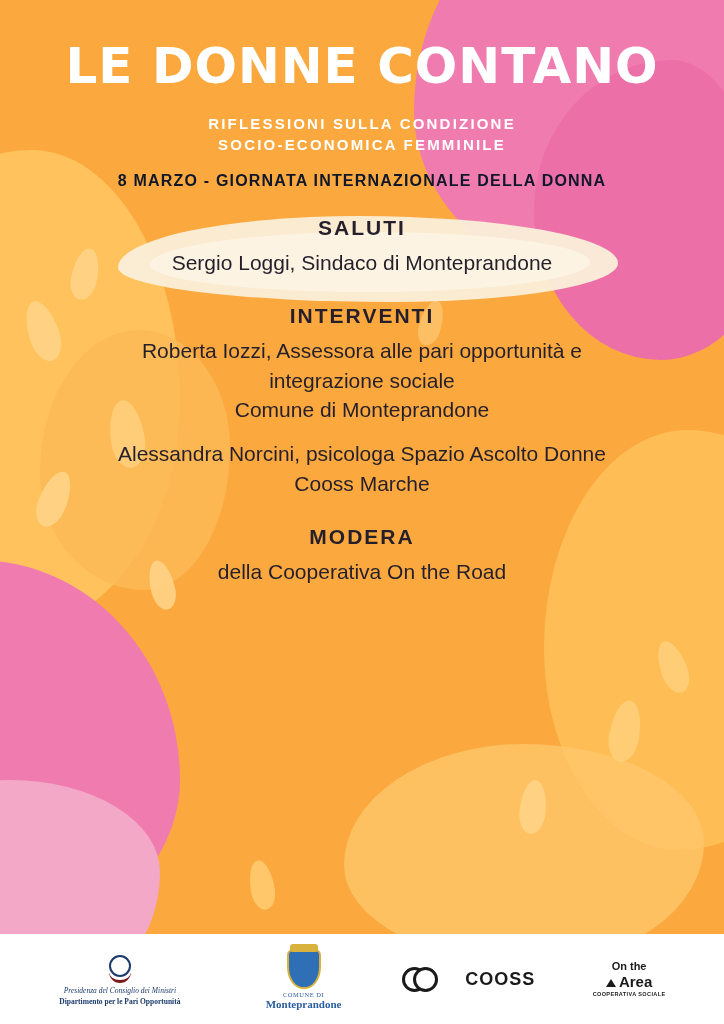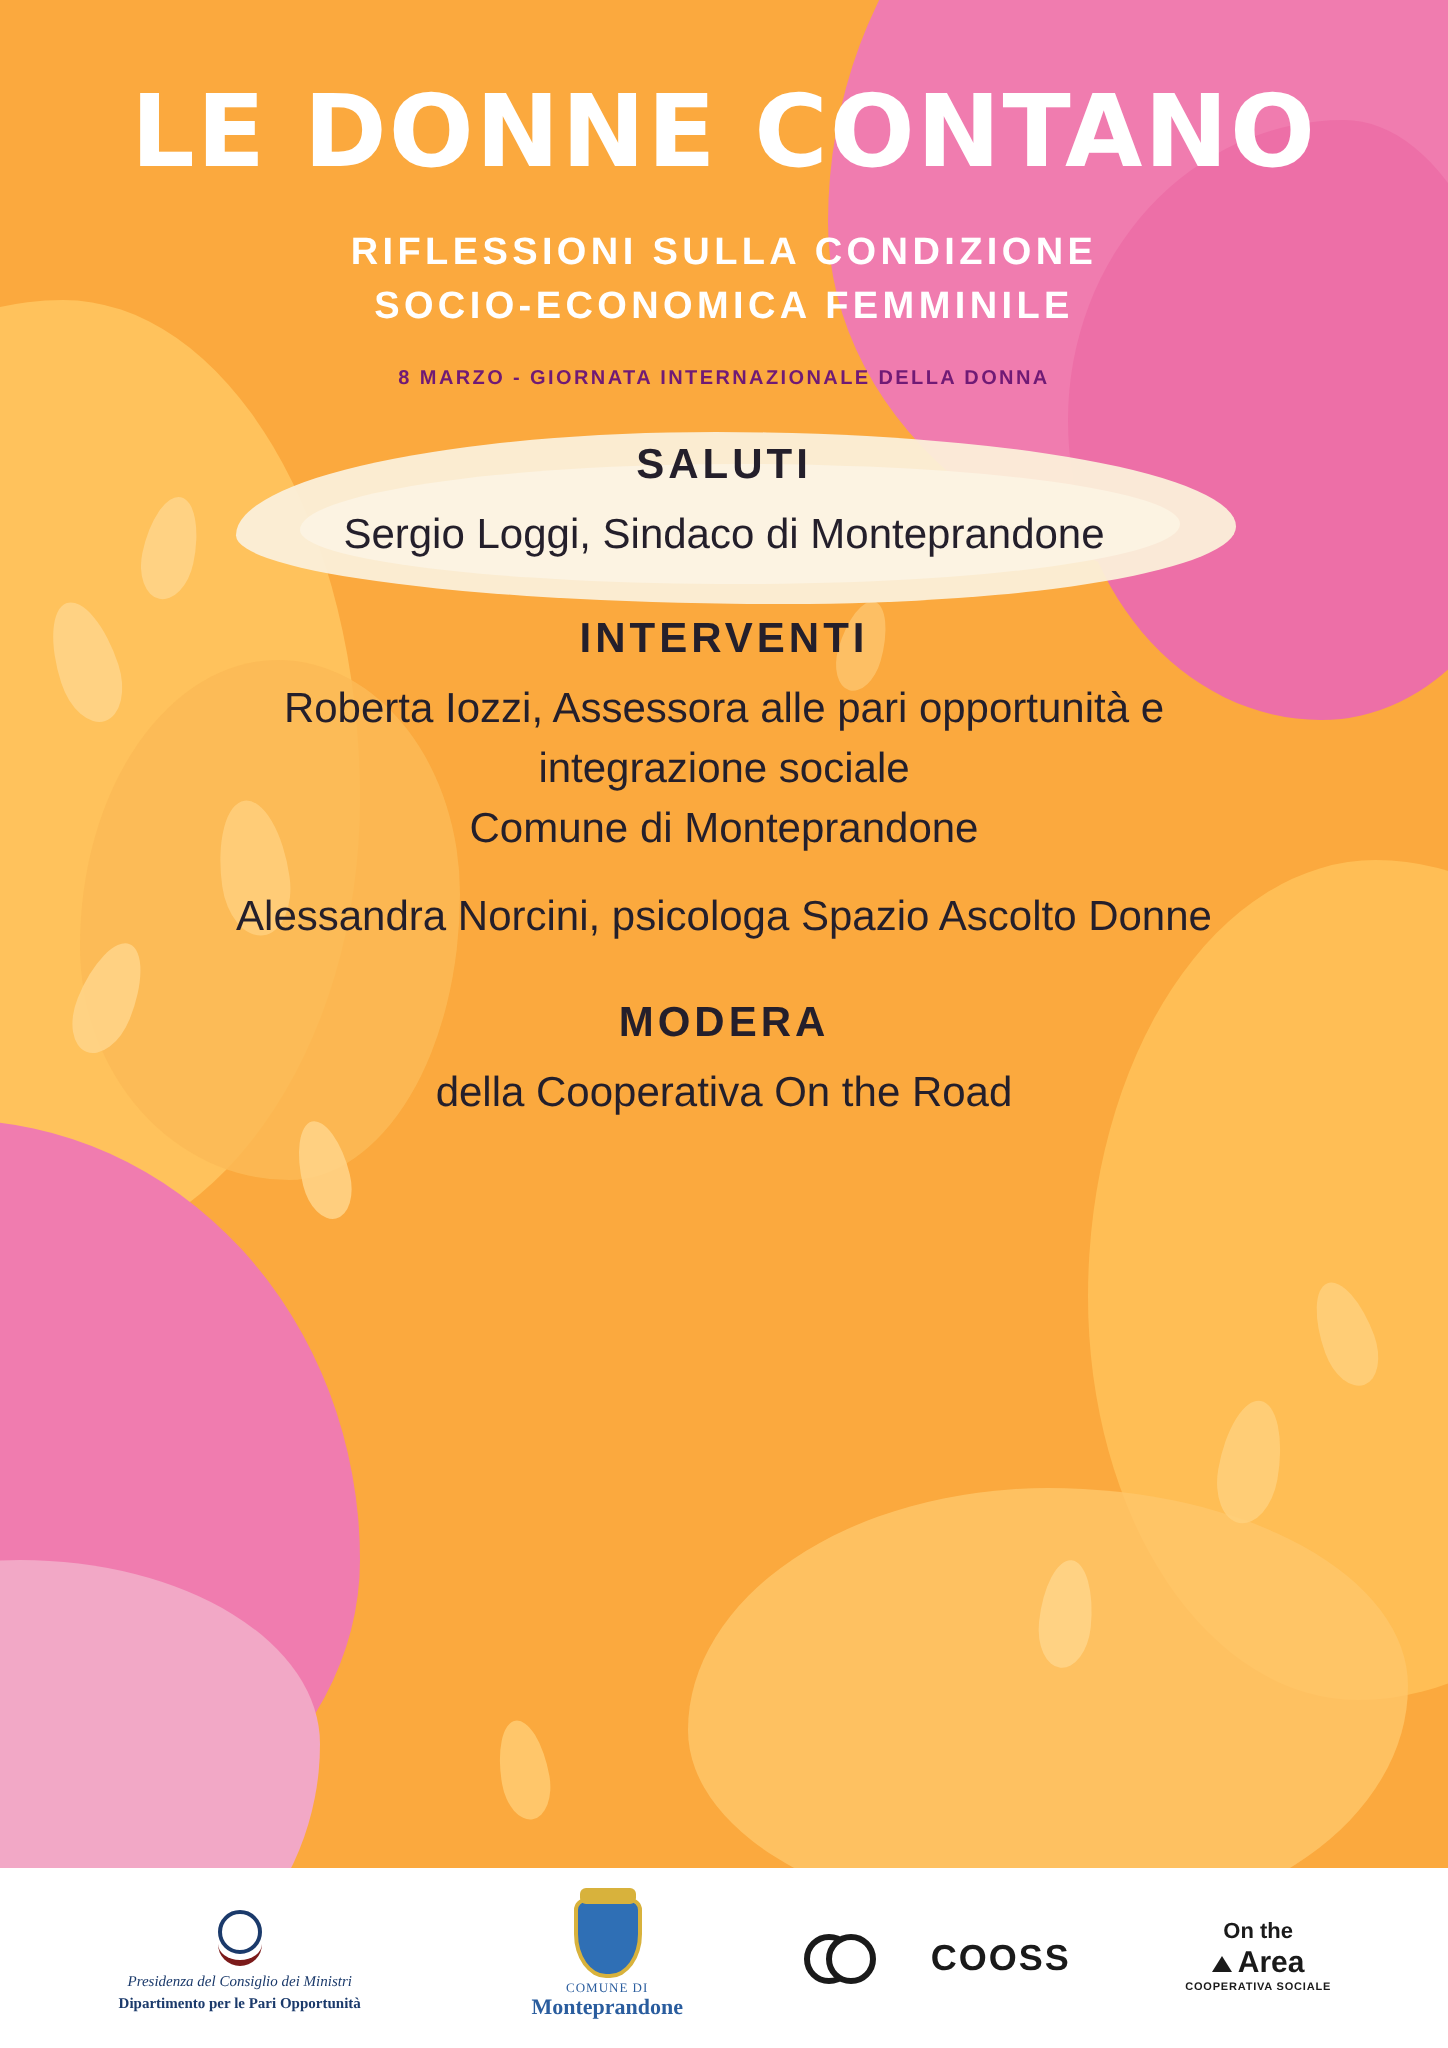--- a/index.html
+++ b/index.html
@@ -124,33 +124,33 @@
     letter-spacing: 1px;
     color: #FFFFFF;
     margin-top: 40px;
     line-height: 1.05;
     text-transform: uppercase;
   }
 
   .subtitle {
     margin-top: 20px;
     font-weight: bold;
-    font-size: 19px;
+    font-size: 15px;
     letter-spacing: 2.2px;
     color: #FFFFFF;
     line-height: 1.45;
     text-transform: uppercase;
   }
 
   .eyebrow {
     margin-top: 16px;
     font-weight: bold;
-    font-size: 10px;
+    font-size: 16px;
     letter-spacing: 1.2px;
-    color: #701a75;
+    color: #0f172a;
     text-transform: uppercase;
   }
 
   .datebox { margin-top: 22px; }
   .dateline {
     font-weight: bold;
     font-size: 24px;
     letter-spacing: 1px;
     line-height: 1.5;
     color: #241F2B;
@@ -314,20 +314,21 @@
       <div class="section-head">INTERVENTI</div>
       <div class="entry">
         <b>Roberta Iozzi</b><span>, Assessora alle pari opportunità e</span>
       </div>
       <div class="entry">integrazione sociale</div>
       <div class="entry">Comune di Monteprandone</div>
       <div class="spacer-sm"></div>
       <div class="entry">
         <b>Alessandra Norcini</b><span>, psicologa Spazio Ascolto Donne</span>
       </div>
+      <div class="entry">Cooss Marche</div>
     </div>
 
 
     <div class="section">
       <div class="section-head">MODERA</div>
       <div class="entry">della Cooperativa On the Road</div>
     </div>
 
   </div>
 

